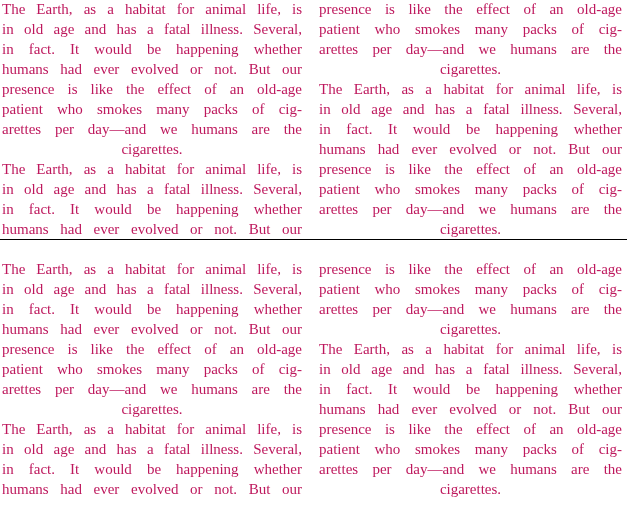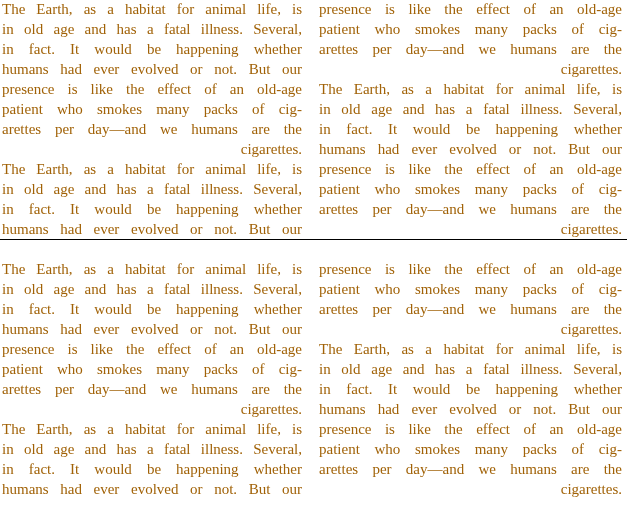--- a/index.html
+++ b/index.html
@@ -7,37 +7,37 @@
   body {
     background: #ffffff;
     font-family: "Liberation Serif", "DejaVu Serif", serif;
     overflow: hidden;
   }
   .page {
     position: relative;
     width: 627px;
     height: 505px;
     background: #ffffff;
-    color: #a16207;
+    color: #be185d;
   }
   .section {
     position: absolute;
     left: 2px;
     display: flex;
     gap: 17px;
   }
   .section.top { top: -1px; }
   .section.bottom { top: 259px; }
   .col {
     font-size: 15px;
     line-height: 20px;
   }
   .col.left  { width: 300px; }
   .col.right { width: 303px; }
-  .line { text-align: right; white-space: normal; }
+  .line { text-align: center; white-space: normal; }
   .line.just {
     text-align: justify;
     -moz-text-align-last: justify;
     text-align-last: justify;
   }
   .rule {
     position: absolute;
     left: 0;
     top: 239px;
     width: 627px;

